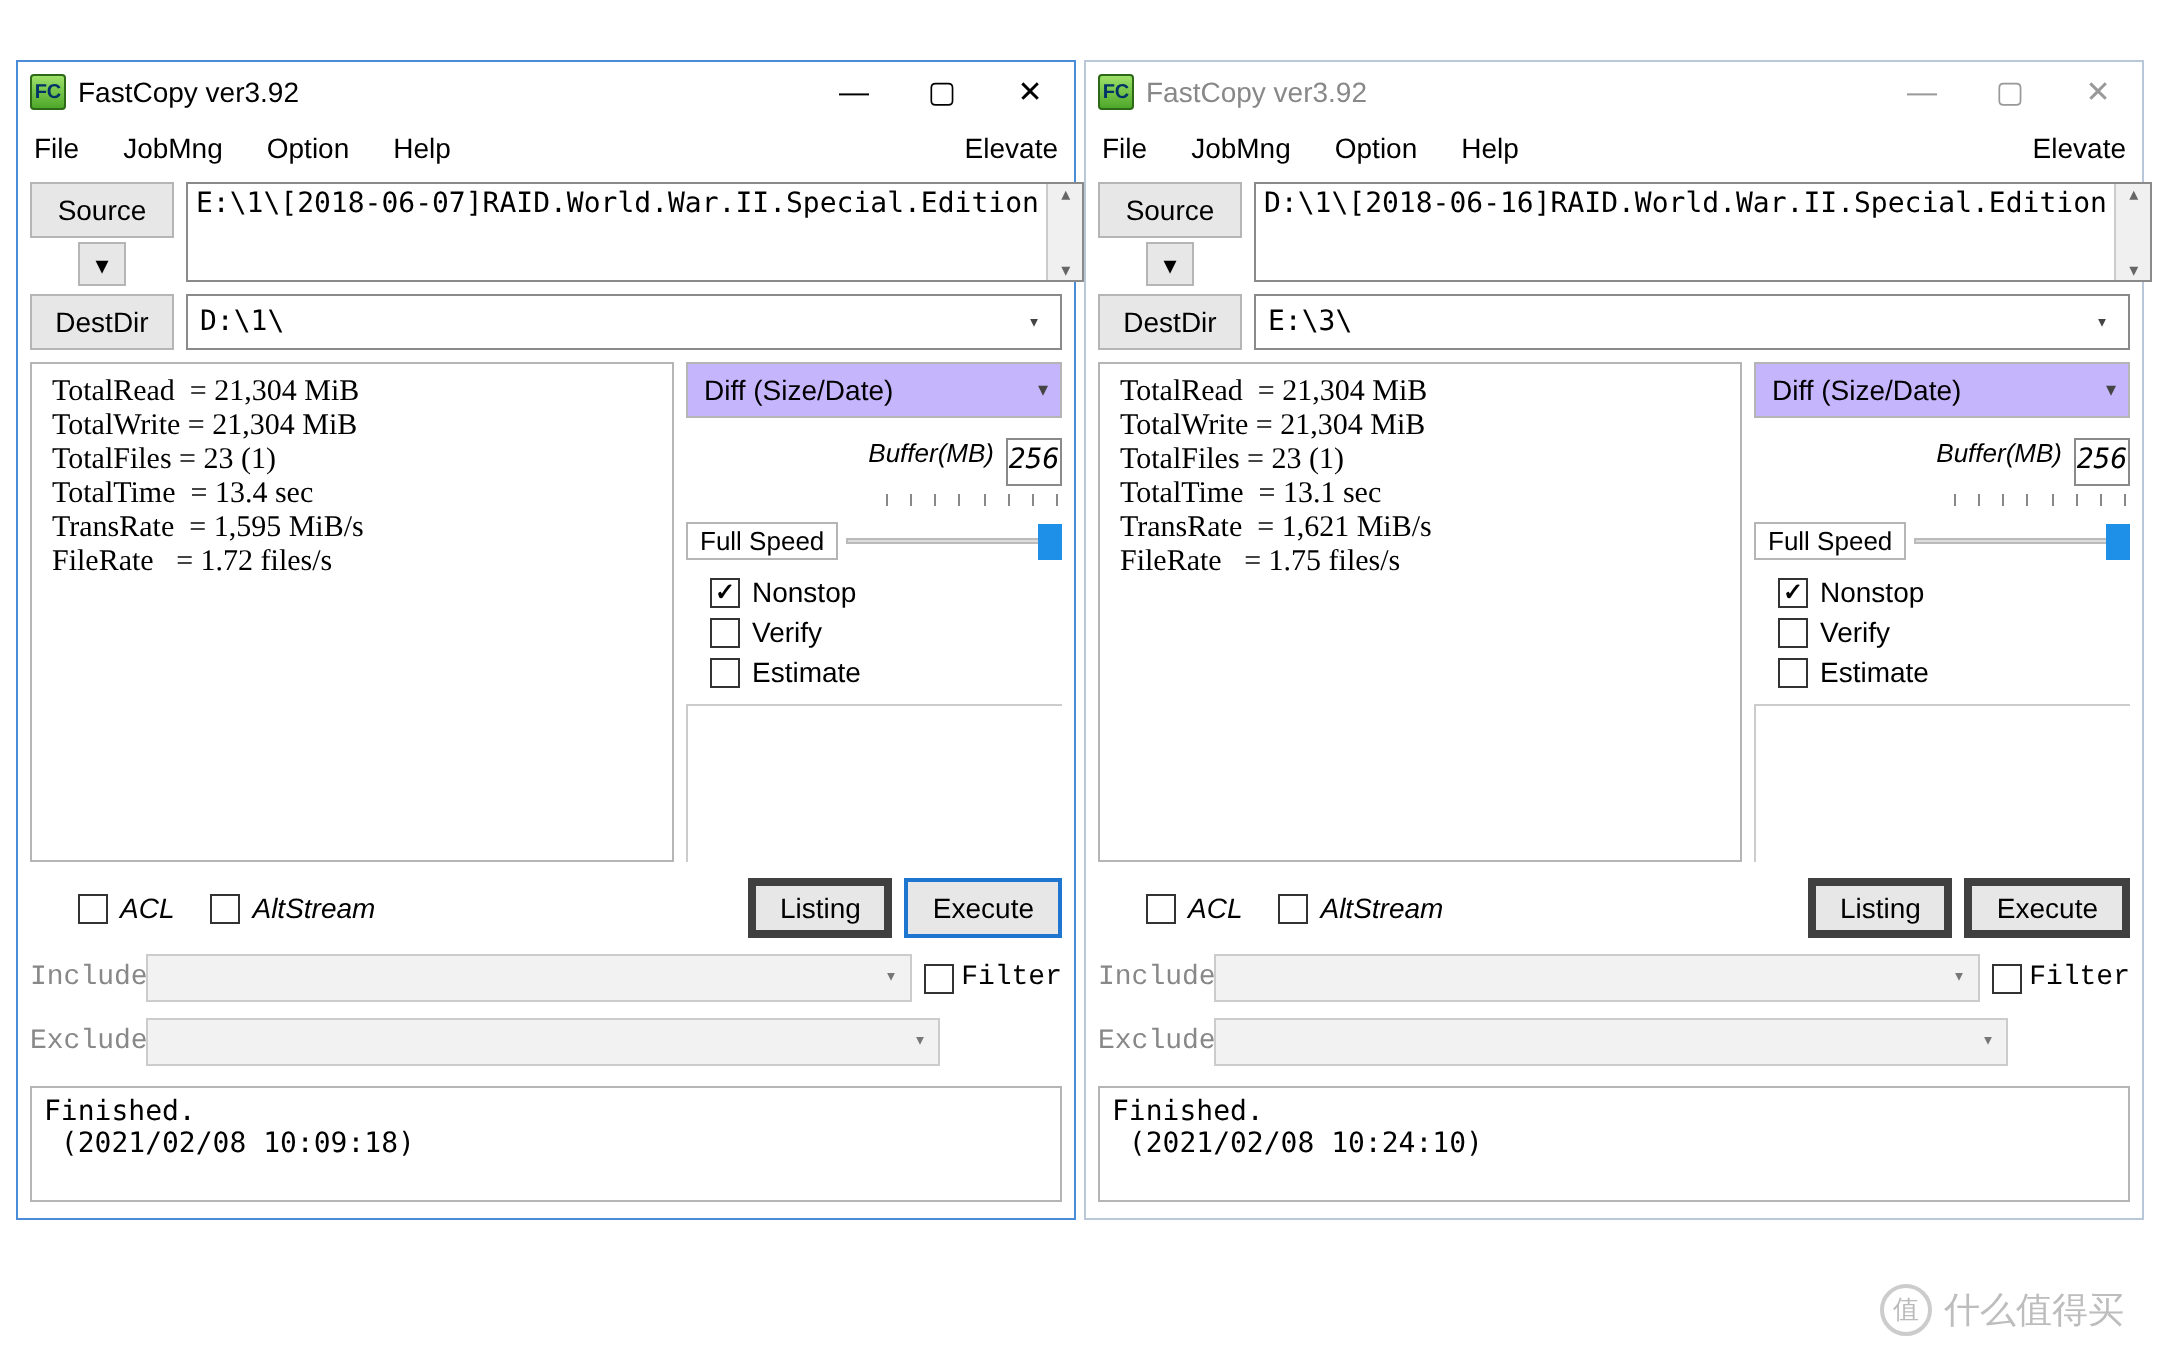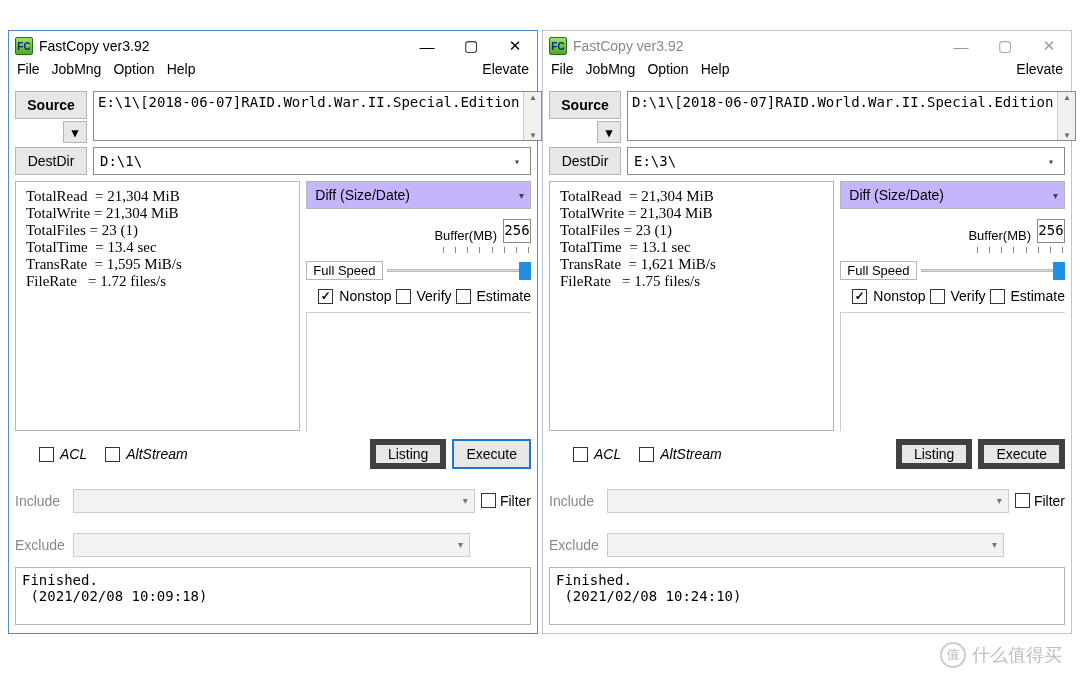--- a/index.html
+++ b/index.html
@@ -48,31 +48,31 @@
   .window.inactive .title { color:#888; }
   .winbtns { display:flex; height:100%; }
   .winbtn {
     width:44px; display:flex; align-items:center; justify-content:center;
     font-size:15px; font-family: "Segoe UI Symbol", Arial;
   }
   .window.inactive .winbtn { color:#999; }
 
   
   .menubar {
-    height:26px; display:flex; align-items:flex-start; padding:0 8px; gap:12px;
+    height:26px; display:flex; align-items:center; padding:0 8px; gap:22px;
     font-size:14px;
   }
   .menubar .spacer { flex:1; }
 
   
   .body { padding:4px 6px 8px 6px; display:flex; flex-direction:column; gap:4px; }
 
   .row { display:flex; align-items:center; gap:6px; }
   .srcblock { display:flex; gap:6px; }
-  .srcleft { display:flex; flex-direction:column; gap:2px; width:74px; align-items:flex-end;font-weight:bold;}
+  .srcleft { display:flex; flex-direction:column; gap:2px; width:74px; align-items:center;}
   .btn {
     background:#e7e7e7; border:1px solid #b5b5b5; height:28px;
     display:flex; align-items:center; justify-content:center;
     padding:0 10px; font-size:14px;
   }
   .btn.small { height:22px; font-size:13px; padding:0 4px; width:24px;}
   .ta-wrap { flex:1; display:flex; border:1px solid #8a8a8a; height:50px;}
   .ta-text {
     flex:1; padding:2px 4px;
     font-family: "Lucida Console","Consolas",monospace; font-size:14px;
@@ -101,63 +101,63 @@
     border:1px solid #b5b5b5; padding:6px 10px; width:322px;
     font-family:Liberation Serif, serif; font-size:15px;
     white-space:pre; height: 250px;
   }
   .rpanel { flex:1; display:flex; flex-direction:column; gap:4px;}
   .select {
     border:1px solid #b5b5b5; background:#c4b5fd; height:28px; display:flex;
     align-items:center; padding:0 8px; position:relative; font-size:14px;
   }
   .select .arrow { position:absolute; right:6px; font-size:10px; color:#444;}
-  .bufrow { display:flex; align-items:flex-end; gap:6px; justify-content:flex-end; margin-top:6px;}
+  .bufrow { display:flex; align-items:flex-start; gap:6px; justify-content:flex-end; margin-top:6px;font-style:italic;}
   .numbox {
     border:1px solid #8a8a8a; width:28px; height:24px; text-align:center;
     font-family:"Lucida Console",monospace; font-size:14px; padding-top:2px;
   }
   .tickmarks { height:10px; display:flex; justify-content:flex-end;}
   .tickmarks .t { width:90px; display:flex; justify-content:space-between; padding:0 2px;}
   .tickmarks .t span { width:1px; height:6px; background:#888;}
   .sliderrow { display:flex; align-items:center; gap:4px;justify-content:flex-end;}
   .sliderlabel { border:1px solid #b5b5b5; padding:1px 6px; font-size:13px;}
   .track {
     flex:1; height:16px; position:relative; display:flex; align-items:center;
   }
   .trackline { flex:1; height:3px; background:#dcdcdc; border:1px solid #bbb;}
   .thumb {
     position:absolute; right:0; top:-1px; width:12px; height:18px;
     background:#1e90e8;
   }
-  .checks { display:flex; flex-direction:row; gap:4px; padding-left:12px; margin-top:4px;}
+  .checks { display:flex; flex-direction:column; gap:4px; padding-left:12px; margin-top:4px;}
   .chk { display:flex; align-items:center; gap:6px; font-size:14px;}
   .box {
     width:15px; height:15px; border:1.5px solid #333; display:flex;
     align-items:center; justify-content:center; font-size:12px; line-height:1;
   }
   .box.checked::after { content:"✓"; font-weight:bold; }
 
   .rpanel .spacer2 { flex:1; border-left:1px solid #ccc; margin-top:4px; margin-left:0px; height:22px; border-top:1px solid #ccc;}
 
   .actionrow { display:flex; gap:6px; margin-top:4px; align-items:center;}
   .actionrow .left { flex:1; display:flex; gap:18px; padding-left:24px;font-style:italic;}
   .btn2 {
-    background:#e7e7e7; border:6px solid #404040; height:30px; padding:0 12px;
+    background:#e7e7e7; border:4px solid #404040; height:30px; padding:0 12px;
     display:flex; align-items:center; font-size:14px;
   }
   .btn2.primary { border:2px solid #1e76d0; }
 
-  .filterrow { display:flex; align-items:center; gap:6px; margin-top:16px;}
+  .filterrow { display:flex; align-items:center; gap:6px; margin-top:4px;font-family:Liberation Mono, monospace;}
   .filterrow .lbl { width:52px; color:#888; font-size:14px;}
   .combo2 {
     flex:1; border:1px solid #ccc; background:#f2f2f2; height:24px; position:relative;
   }
   .combo2 .arrow{ position:absolute; right:6px; top:5px; font-size:10px; color:#777;}
-  .filterchk { display:flex; gap:4px; font-size:14px;}
+  .filterchk { display:flex; align-items:center; gap:4px; font-size:14px;}
 
   .log {
     border:1px solid #b5b5b5; margin-top:6px; padding:4px 6px;
     font-family:"Lucida Console","Consolas",monospace; font-size:14px;
     white-space:pre; height:58px;
   }
 
   .watermark {
     position:absolute; right:18px; bottom:18px;
     color:#bdbdbd; font-size:18px; font-family:"Microsoft YaHei", sans-serif;
@@ -322,21 +322,21 @@
       <span class="spacer"></span>
       <span>Elevate</span>
     </div>
     <div class="body">
       <div class="srcblock">
         <div class="srcleft">
           <div class="btn" style="width:72px">Source</div>
           <div class="btn small">▾</div>
         </div>
         <div class="ta-wrap">
-          <div class="ta-text">D:\1\[2018-06-07]RAID.World.War.II.Special.Edition</div>
+          <div class="ta-text">D:\1\[2018-06-16]RAID.World.War.II.Special.Edition</div>
           <div class="ta-scroll">
               <div>▴</div>
               <div>▾</div>
             </div>
         </div>
       </div>
       <div class="row">
         <div class="btn" style="width:72px">DestDir</div>
         <div class="combo">
           <span>E:\3\</span>

